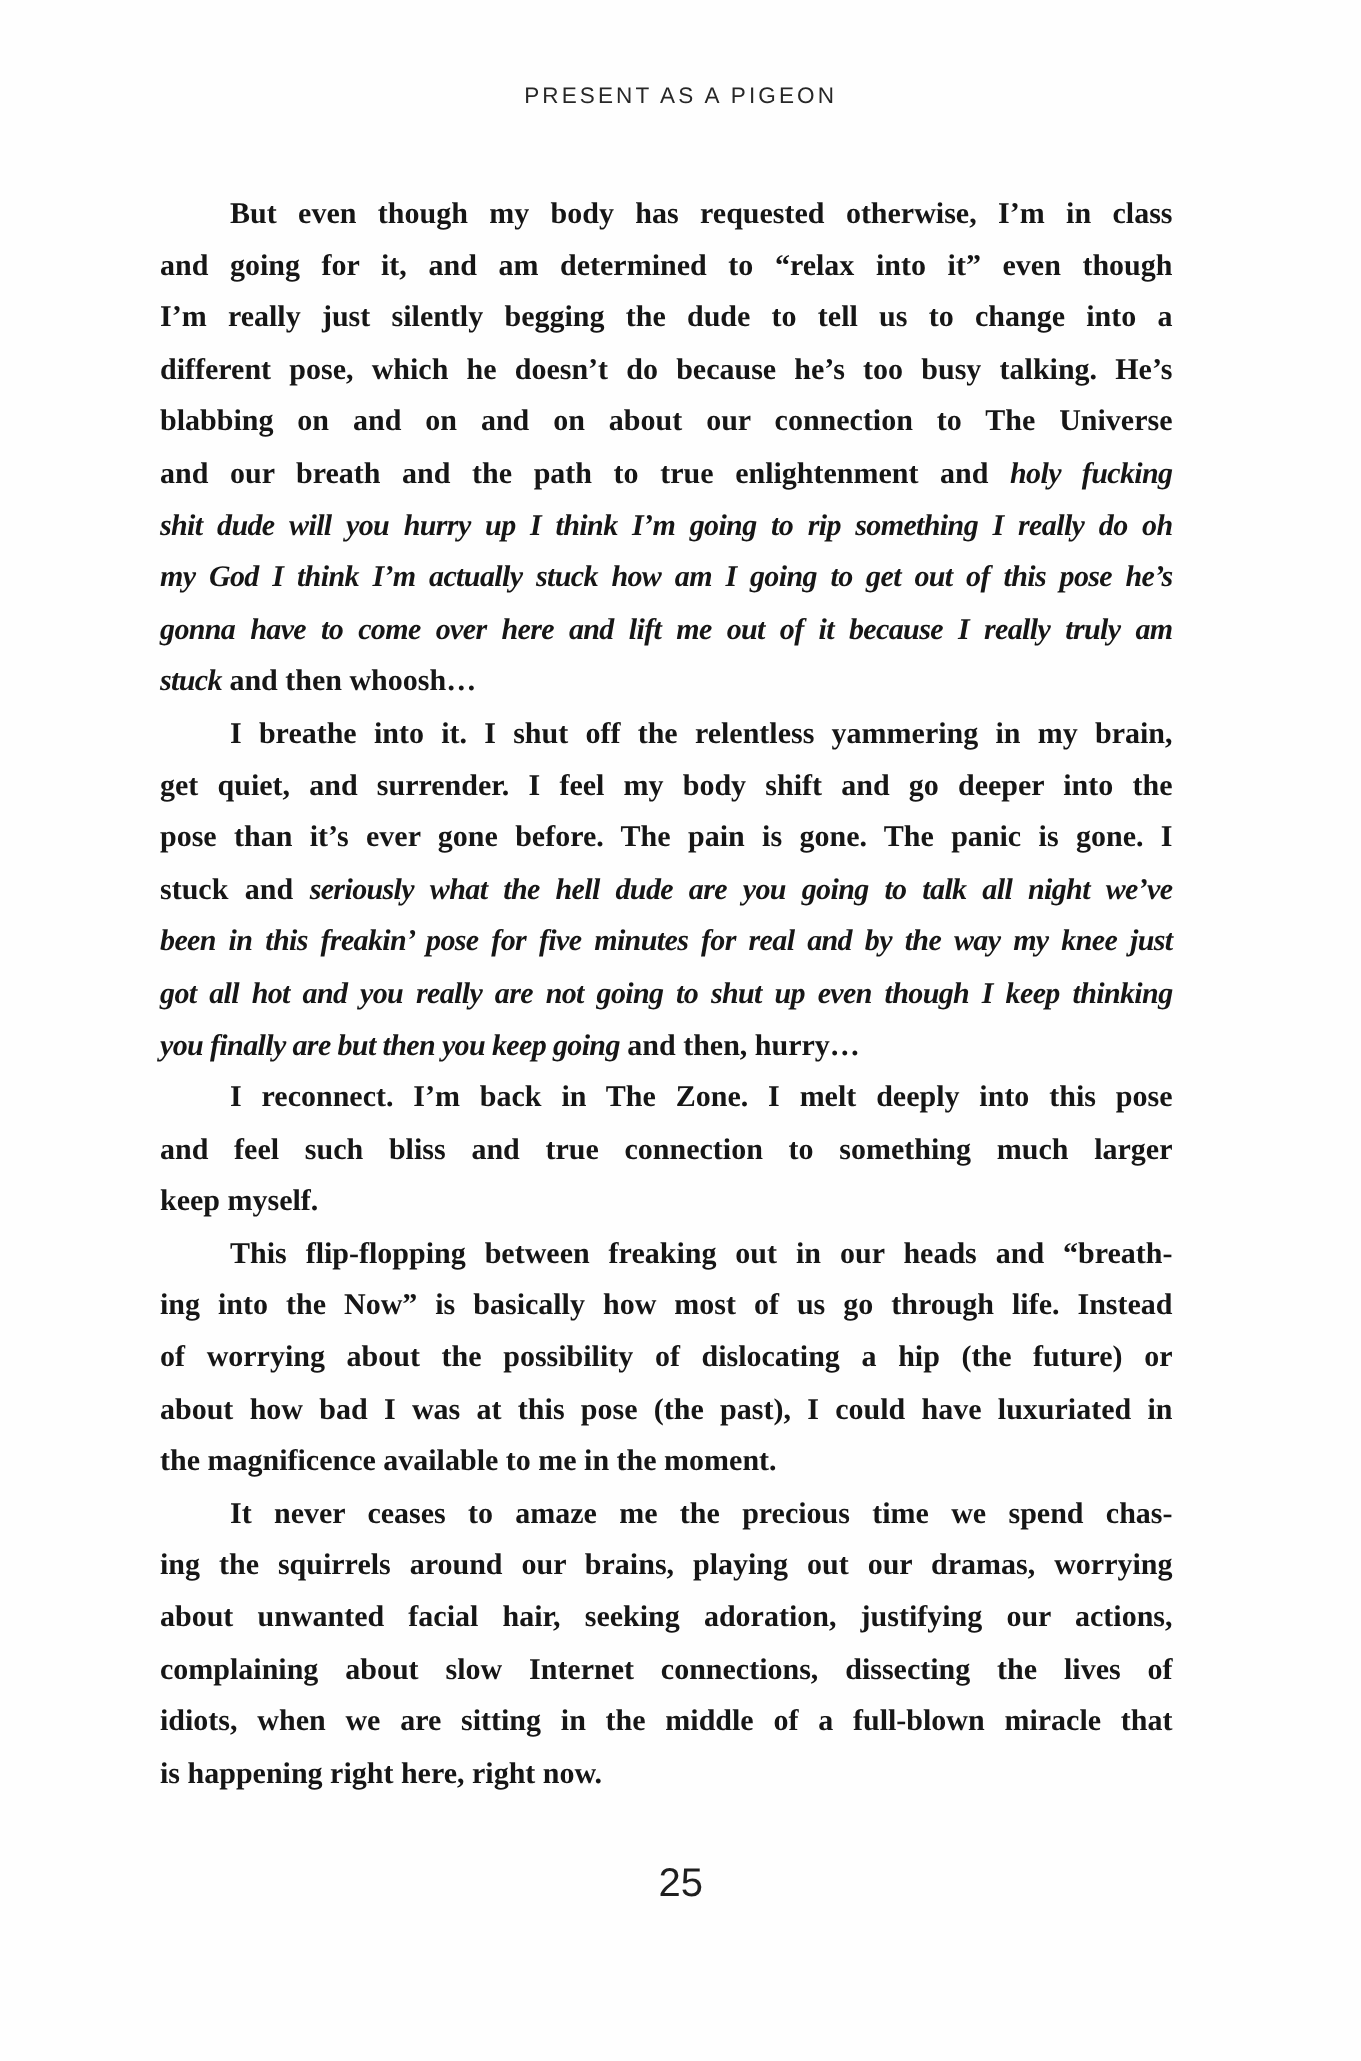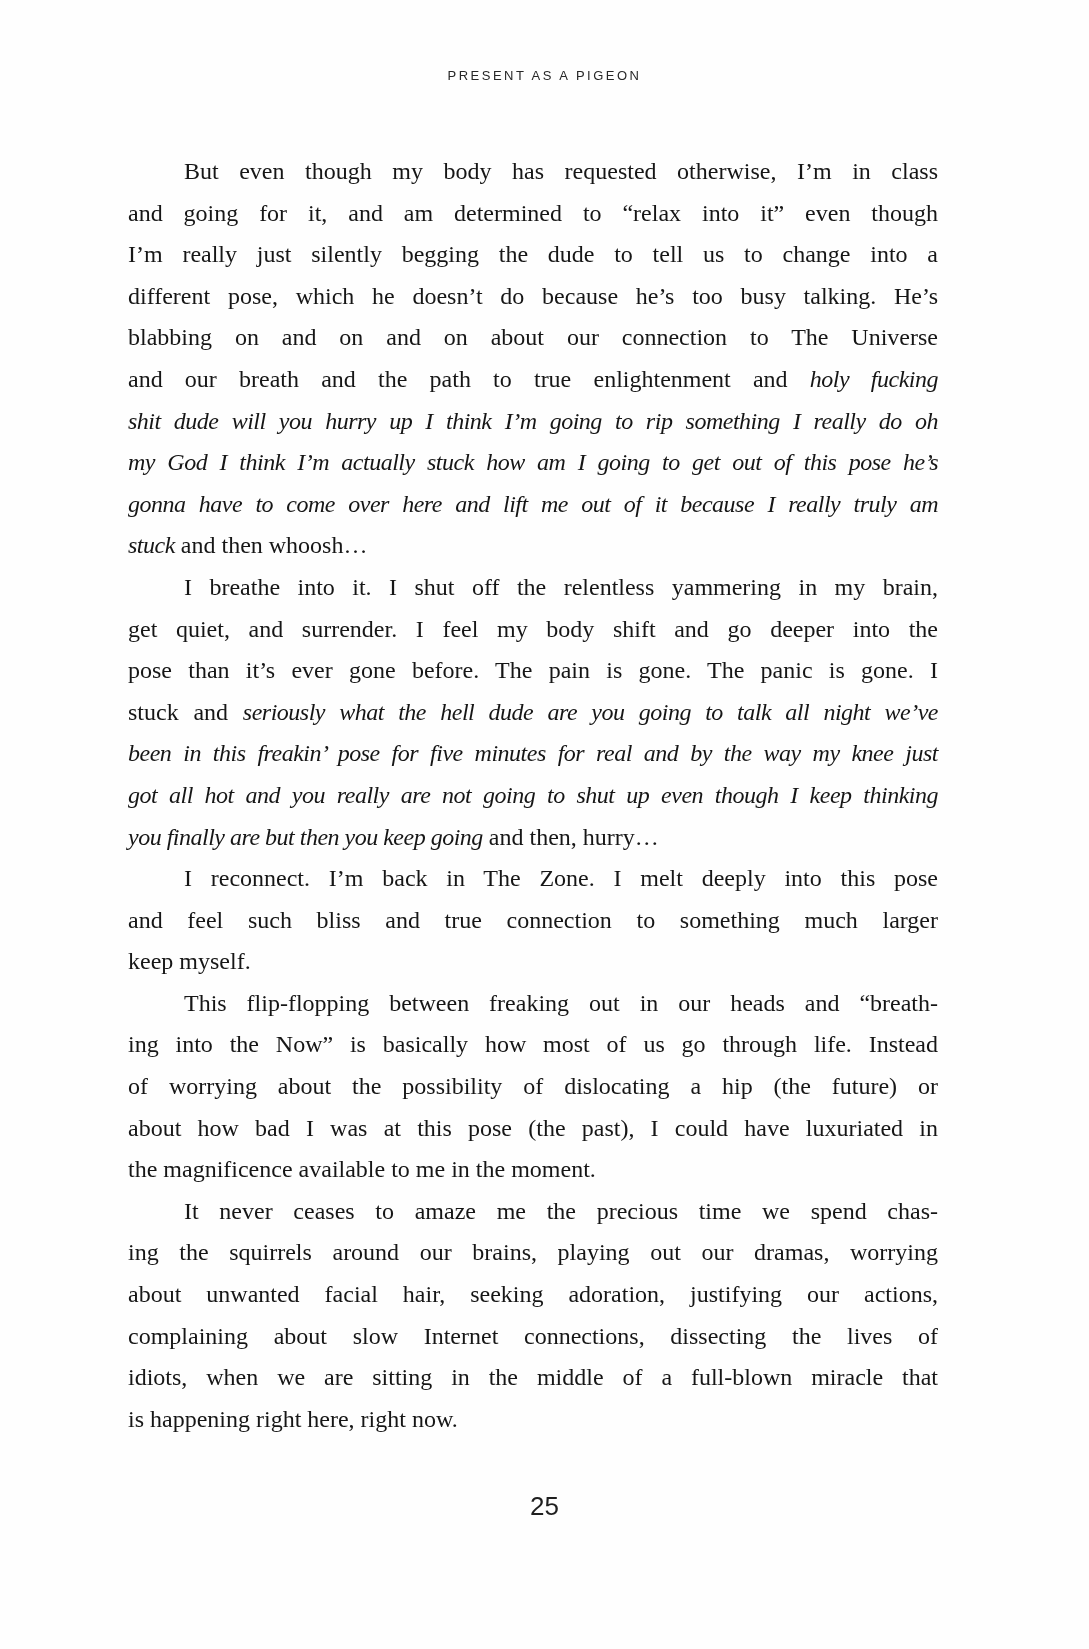--- a/index.html
+++ b/index.html
@@ -13,33 +13,34 @@
     height: 1649px;
     background: #fefefe;
     overflow: hidden;
     color: #1b1b1b;
   }
   .running-header {
     padding-top: 64px;
     width: 1089px;
     text-align: center;
     font-family: "Liberation Sans", sans-serif;
-    font-size: 13px;
+    font-size: 18px;
     line-height: 24px;
     letter-spacing: 2.5px;
     color: #272727;
   }
   .body-text {
     margin-top: 63px;
     margin-left: 128px;
     width: 810px;
     font-family: "Liberation Serif", serif;
     font-size: 24px;
     line-height: 41.6px;
     color: #161616;
+    font-weight: bold;
   }
   .line {
     text-align: justify;
     text-align-last: justify;
     -moz-text-align-last: justify;
     white-space: normal;
   }
   .line.indent {
     text-indent: 56px;
   }
@@ -50,21 +51,21 @@
   }
   .it {
     font-style: italic;
     letter-spacing: -0.5px;
   }
   .page-number {
     margin-top: 52px;
     width: 1089px;
     text-align: center;
     font-family: "Liberation Sans", sans-serif;
-    font-size: 26px;
+    font-size: 32px;
     line-height: 28px;
     color: #1f1f1f;
   }
 </style>
 </head>
 <body>
 
 <div class="page">
   <div class="running-header">PRESENT AS A PIGEON</div>
 

